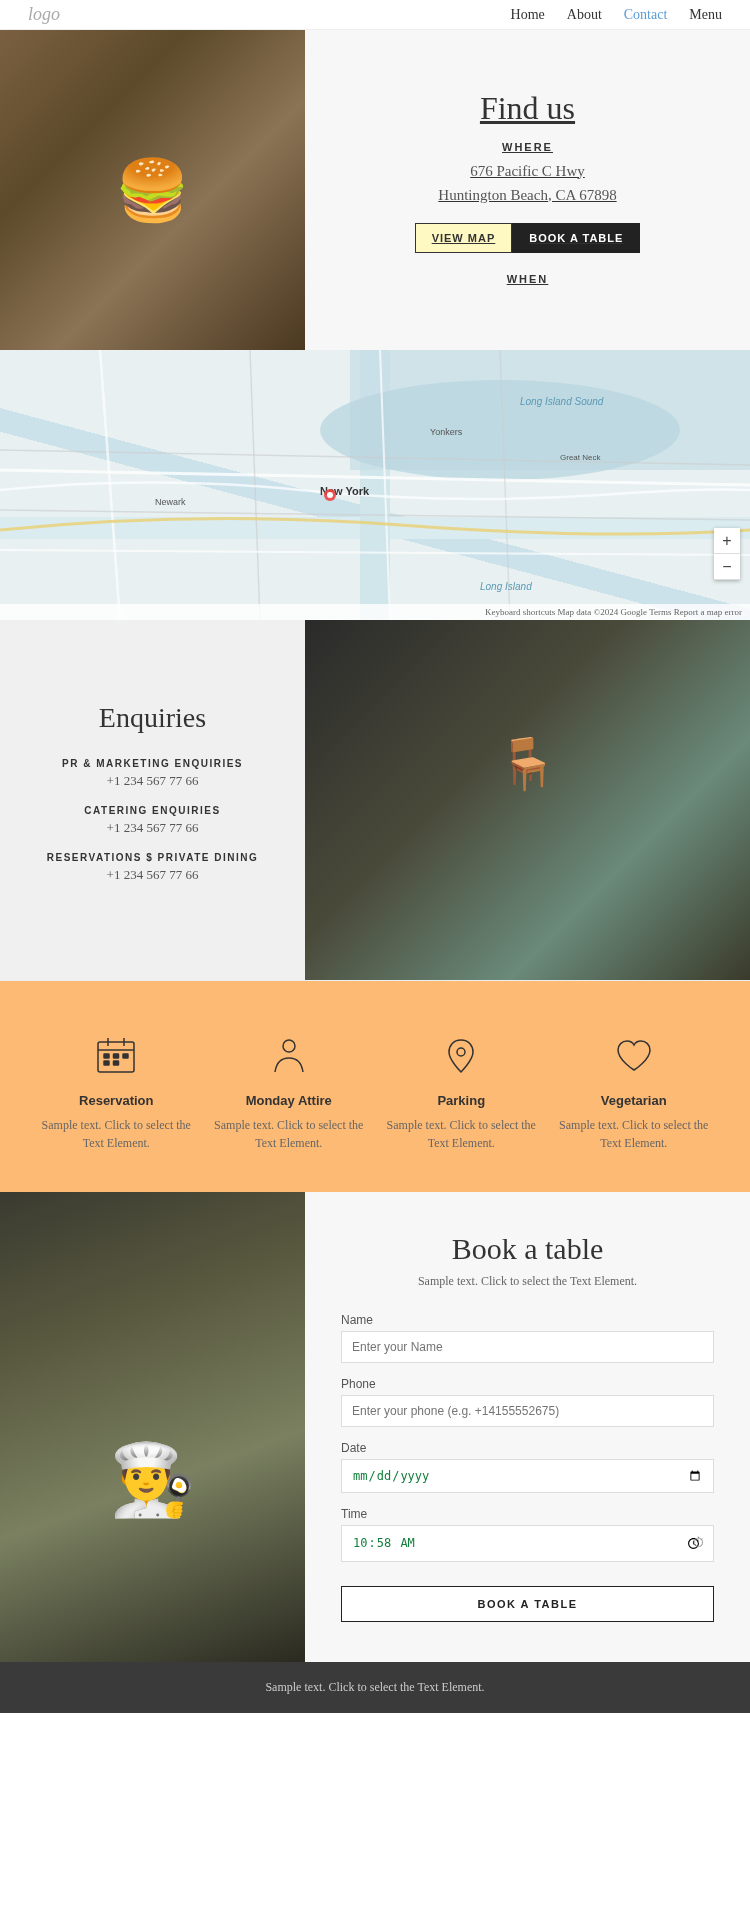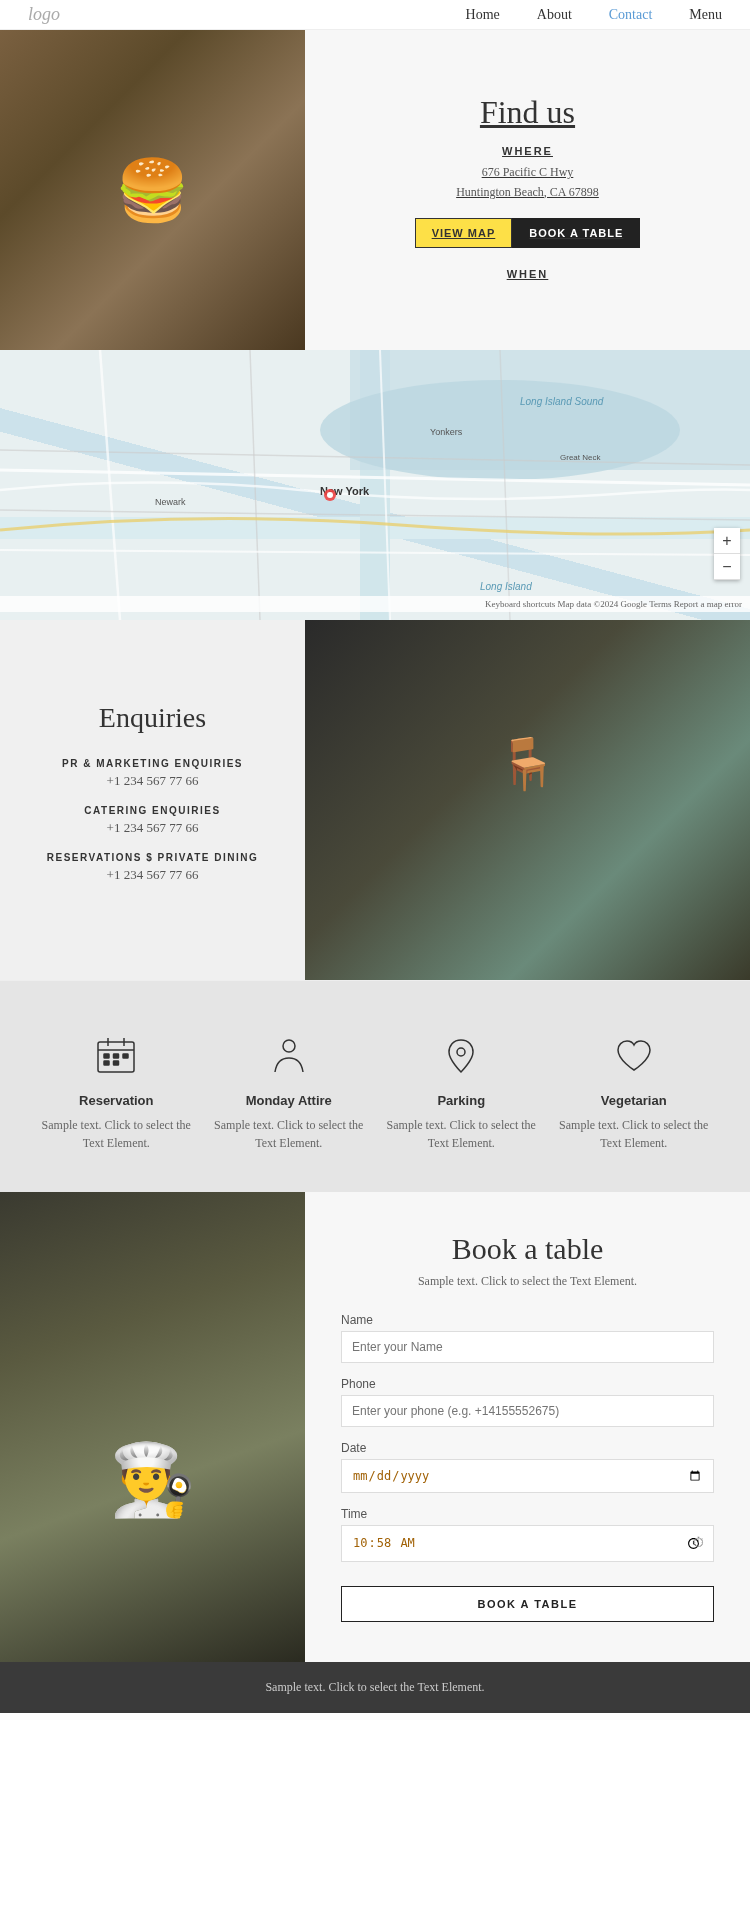--- a/index.html
+++ b/index.html
@@ -4,21 +4,21 @@
   <style>
     * { box-sizing: border-box; margin: 0; padding: 0; }
     body { font-family: 'Georgia', serif; color: #333; background: #fff; width: 750px; }
 
     
     nav {
       display: flex; align-items: center; justify-content: space-between;
       padding: 4px 28px; background: #fff; border-bottom: 1px solid #eee;
     }
     .nav-logo { font-size: 18px; color: #aaa; font-style: italic; }
-    .nav-links { display: flex; gap: 37px; font-size: 14px; }
+    .nav-links { display: flex; gap: 22px; font-size: 14px; }
     .nav-links a { text-decoration: none; color: #333; }
     .nav-links a.active { color: #5b9bd5; }
 
     
     .find-us-section {
       display: flex; height: 320px; text-decoration: underline;
     }
     .find-us-image {
       width: 305px; flex-shrink: 0; overflow: hidden; background: #8b7355;
     }
@@ -43,24 +43,24 @@
     }
     .find-us-content {
       flex: 1; background: #f7f7f7; display: flex; flex-direction: column;
       align-items: center; justify-content: center; padding: 30px 40px; text-align: center;
     }
     .find-us-content h1 { font-size: 32px; font-weight: normal; margin-bottom: 14px; }
     .find-us-content .section-label {
       font-size: 11px; letter-spacing: 2px; font-weight: bold; color: #333; margin-bottom: 6px;
       font-family: Arial, sans-serif;
     }
-    .find-us-content .address { font-size: 12px; line-height: 1.6; color: #555; margin-bottom: 16px; }
+    .find-us-content .address { font-size: 15px; line-height: 1.6; color: #555; margin-bottom: 16px; }
     .btn-group { display: flex; gap: 0; margin-bottom: 20px; }
     .btn-outline {
-      padding: 8px 16px; border: 1.5px solid #333; background: #fde047;
+      padding: 8px 16px; border: 1.5px solid #333; background: #fef9c3;
       font-size: 11px; letter-spacing: 1px; font-family: Arial, sans-serif;
       cursor: pointer; font-weight: bold; color: #333;
     }
     .btn-filled {
       padding: 8px 16px; border: 1.5px solid #222; background: #222;
       font-size: 11px; letter-spacing: 1px; font-family: Arial, sans-serif;
       cursor: pointer; font-weight: bold; color: #fff;
     }
     .when-block { text-align: left; }
     .when-block .hours { font-size: 14px; color: #555; line-height: 1.7; }
@@ -101,21 +101,21 @@
     .map-roads svg { width: 100%; height: 100%; }
     .map-zoom {
       position: absolute; right: 10px; bottom: 40px; background: #fff;
       box-shadow: 0 1px 4px rgba(0,0,0,0.3); display: flex; flex-direction: column;
     }
     .map-zoom button {
       width: 26px; height: 26px; border: none; background: #fff;
       cursor: pointer; font-size: 16px; color: #444; border-bottom: 1px solid #ddd;
     }
     .map-footer {
-      position: absolute; bottom: 8px; right: 0; left: 0;
+      position: absolute; bottom: 0; right: 0; left: 0;
       background: rgba(255,255,255,0.8); font-size: 9px; color: #666;
       padding: 3px 8px; text-align: right;
     }
 
     
     .enquiries-section { display: flex; height: 360px; }
     .enquiries-content {
       width: 305px; flex-shrink: 0; background: #f0f0f0;
       display: flex; flex-direction: column; align-items: center; justify-content: center;
       padding: 40px 30px; text-align: center;
@@ -140,21 +140,21 @@
       content: '🪑';
       font-size: 50px;
       position: absolute;
       top: 40%; left: 50%;
       transform: translate(-50%, -50%);
     }
 
     
     .icons-row {
       display: flex; justify-content: space-around; align-items: flex-start;
-      padding: 50px 30px 40px; background: #e5e5e5; border-top: 1px solid #eee;
+      padding: 50px 30px 40px; background: #fdba74; border-top: 1px solid #eee;
     }
     .icon-item { text-align: center; width: 160px; }
     .icon-shape {
       width: 50px; height: 50px; margin: 0 auto 12px;
       display: flex; align-items: center; justify-content: center;
     }
     .icon-shape svg { width: 44px; height: 44px; stroke: #333; fill: none; stroke-width: 1.5; }
     .icon-title { font-size: 13px; font-weight: bold; margin-bottom: 8px; font-family: Arial, sans-serif; }
     .icon-text { font-size: 12px; color: #666; line-height: 1.5; }
 
@@ -182,21 +182,21 @@
     }
     .book-form-area h2 { font-size: 30px; font-weight: normal; margin-bottom: 8px; text-align: center; }
     .book-form-area .sub-text { font-size: 12px; color: #666; margin-bottom: 24px; text-align: center; }
     .form-group { margin-bottom: 14px; }
     .form-group label {
       display: block; font-size: 12px; color: #555;
       font-family: Arial, sans-serif; margin-bottom: 4px;
     }
     .form-group input, .form-group select {
       width: 100%; padding: 8px 10px; border: 1px solid #ddd;
-      background: #fff; font-size: 12px; color: #a16207; outline: none;
+      background: #fff; font-size: 12px; color: #15803d; outline: none;
     }
     .time-wrapper { position: relative; }
     .time-wrapper input { width: 100%; }
     .time-icon {
       position: absolute; right: 10px; top: 50%; transform: translateY(-50%);
       color: #888; font-size: 14px;
     }
     .btn-book {
       padding: 11px 20px; border: 1.5px solid #222; background: #fff;
       font-size: 11px; letter-spacing: 1.5px; font-family: Arial, sans-serif;

